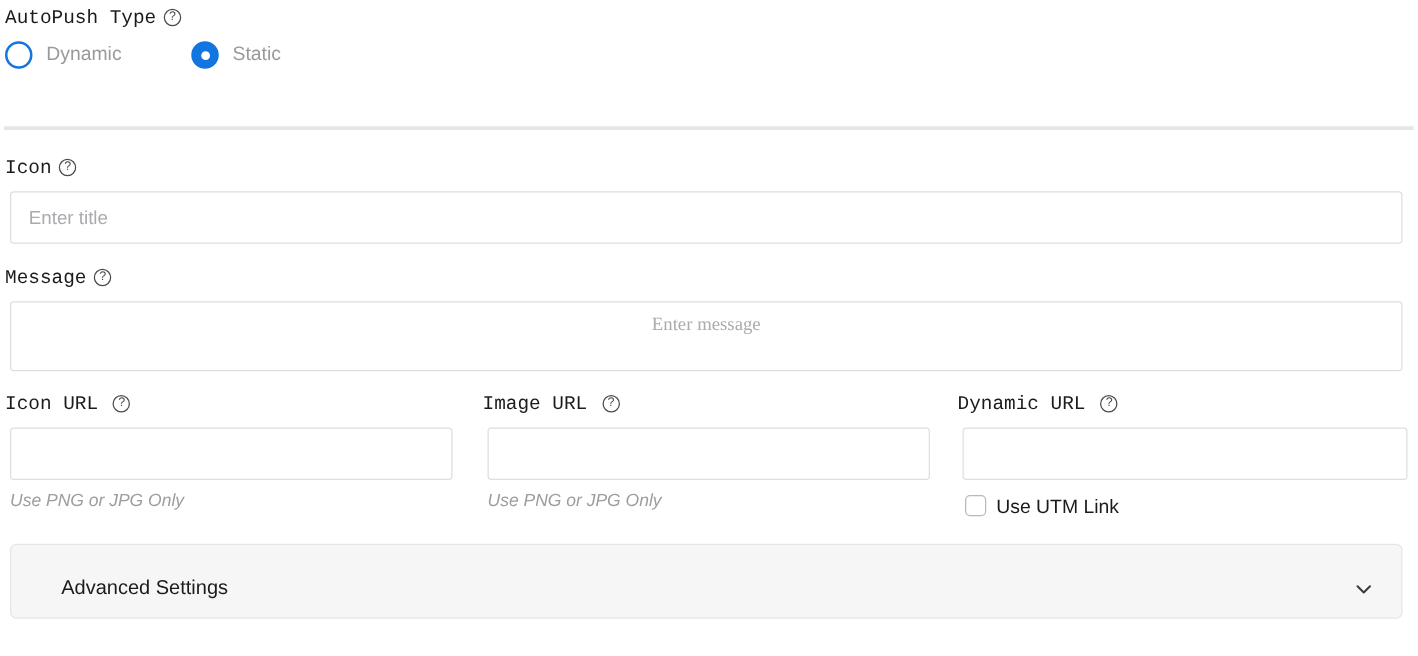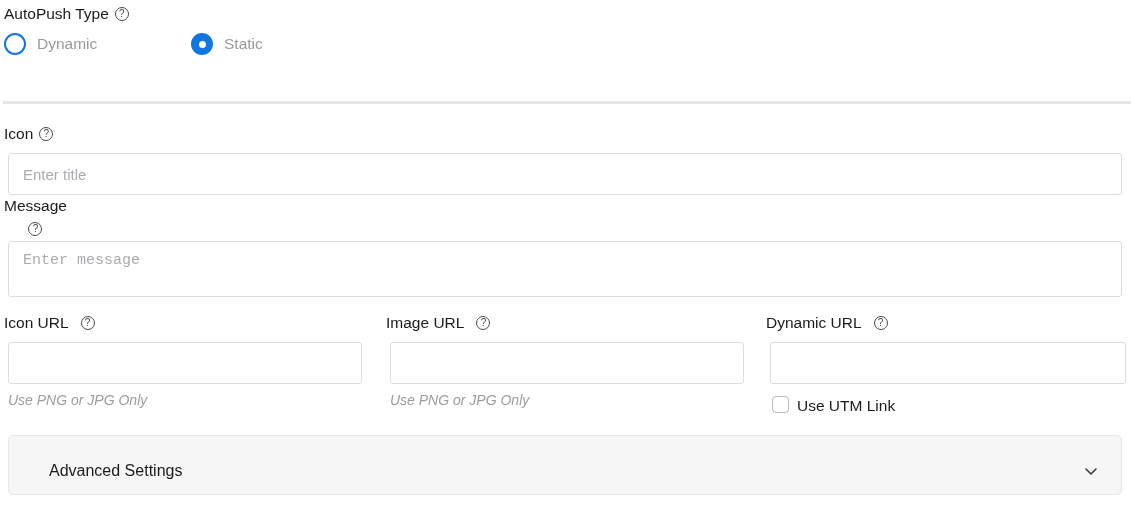--- a/index.html
+++ b/index.html
@@ -28,20 +28,21 @@
     width: 1134px;
   }
 
   .field-label {
     font-size: 15.5px;
     color: #1b1b1b;
     display: flex;
     align-items: center;
     gap: 6px;
     line-height: 20px;
+    font-family: Liberation Mono, monospace;
   }
 
   .help-icon {
     display: inline-block;
     width: 14px;
     height: 14px;
     border: 1.3px solid #4a4a4a;
     border-radius: 50%;
     position: relative;
     flex: 0 0 auto;
@@ -73,21 +74,21 @@
     display: flex;
     align-items: center;
   }
 
   .radio-option {
     display: flex;
     align-items: center;
     gap: 11px;
     cursor: pointer;
   }
-  .radio-option.dynamic { width: 187px; text-align: center; }
+  .radio-option.dynamic { width: 149px; text-align: center; }
 
   .radio-mark {
     width: 22px;
     height: 22px;
     border-radius: 50%;
     flex: 0 0 auto;
     position: relative;
     background: #ffffff;
   }
   .radio-mark.off {
@@ -139,36 +140,37 @@
     background: #ffffff;
     font-size: 15px;
     color: #333333;
     padding: 0 14px;
     font-family: "Liberation Sans", sans-serif;
     outline: none;
   }
   .title-input::placeholder { color: #a9abae; }
 
   
-  .message-label { position: absolute; left: 4px; top: 196px; flex-direction: column; }
+  .message-label { position: absolute; left: 4px; top: 212px; }
   .message-input {
     position: absolute;
     left: 8px;
     top: 241px;
     width: 1114px;
     height: 56px;
     border: 1px solid #dedede;
     border-radius: 3px;
     background: #ffffff;
     font-size: 15px;
     color: #333333;
     padding: 10px 14px;
-    font-family: Liberation Mono, monospace;
+    font-family: Liberation Serif, serif;
     resize: none;
     outline: none;
+    text-align: center;
   }
   .message-input::placeholder { color: #a9abae; }
 
   
   .url-col { position: absolute; top: 313px; }
   .url-col.icon   { left: 4px;   width: 360px; }
   .url-col.image  { left: 386px; width: 360px; }
   .url-col.launch { left: 766px; width: 360px; }
 
   .url-label { margin: 0 0 9px 0; gap: 12px; }

